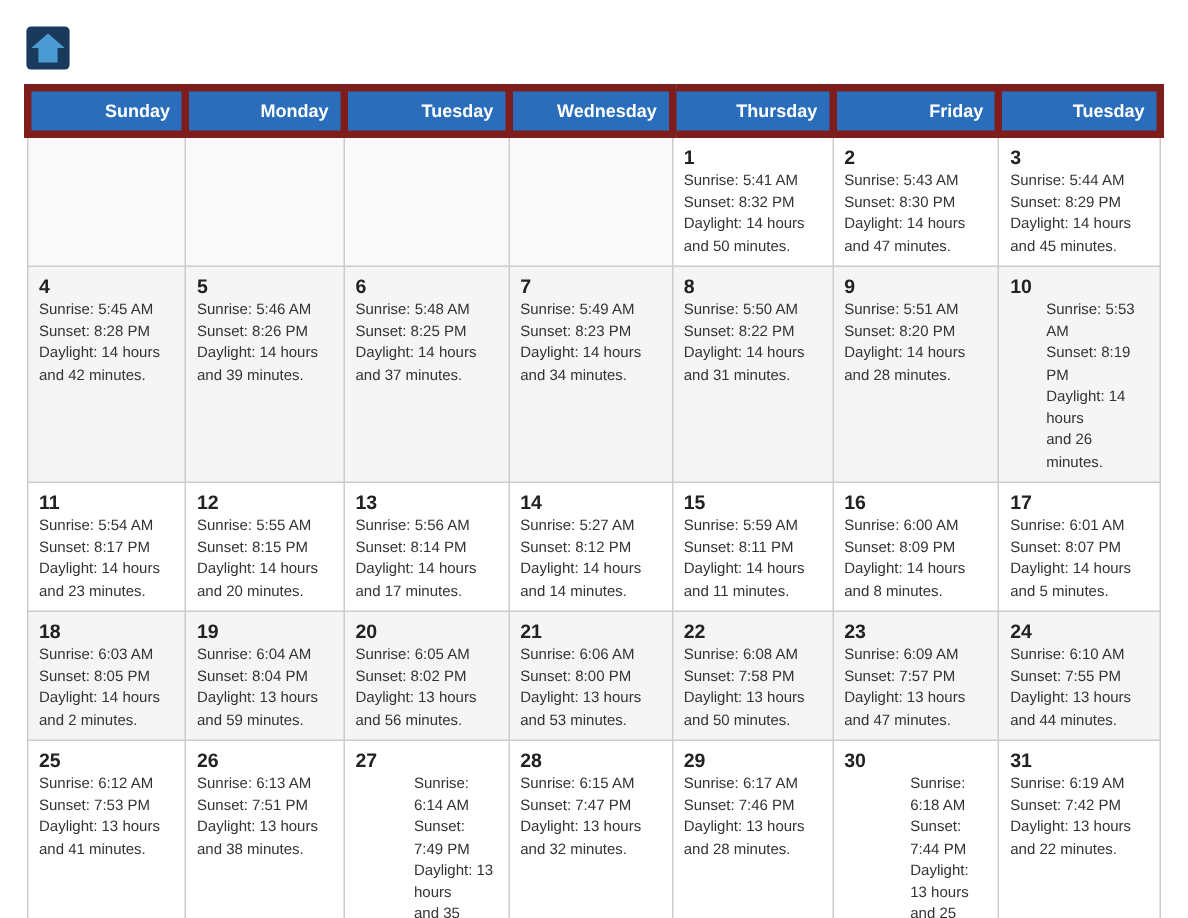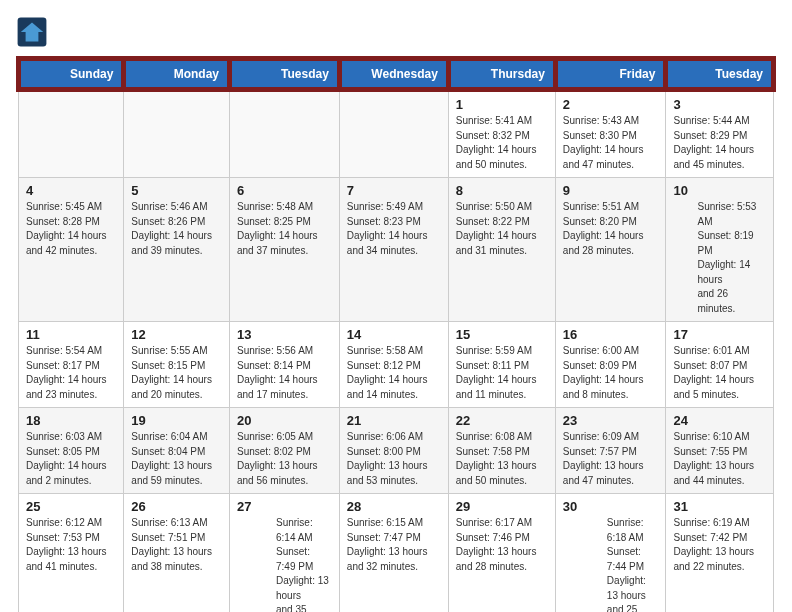--- a/index.html
+++ b/index.html
@@ -213,21 +213,21 @@
         </td>
         <td>
           <span class="day-num">13</span>
           <div class="day-info" style="white-space: pre-line;">Sunrise: 5:56 AM
 Sunset: 8:14 PM
 Daylight: 14 hours
 and 17 minutes.</div>
         </td>
         <td>
           <span class="day-num">14</span>
-          <div class="day-info" style="white-space: pre-line;">Sunrise: 5:58 AM
+          <div class="day-info" style="white-space: pre-line;">Sunrise: 5:27 AM
 Sunset: 8:12 PM
 Daylight: 14 hours
 and 14 minutes.</div>
         </td>
         <td>
           <span class="day-num">15</span>
           <div class="day-info" style="white-space: pre-line;">Sunrise: 5:59 AM
 Sunset: 8:11 PM
 Daylight: 14 hours
 and 11 minutes.</div>

